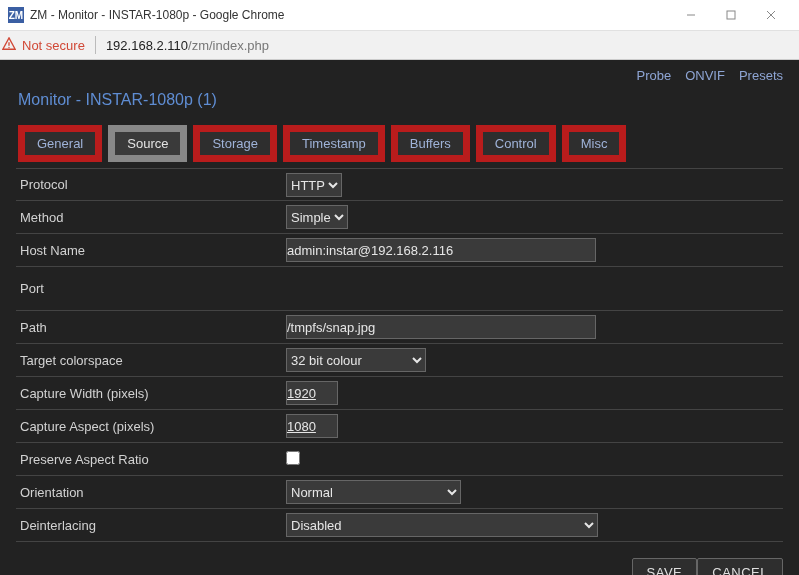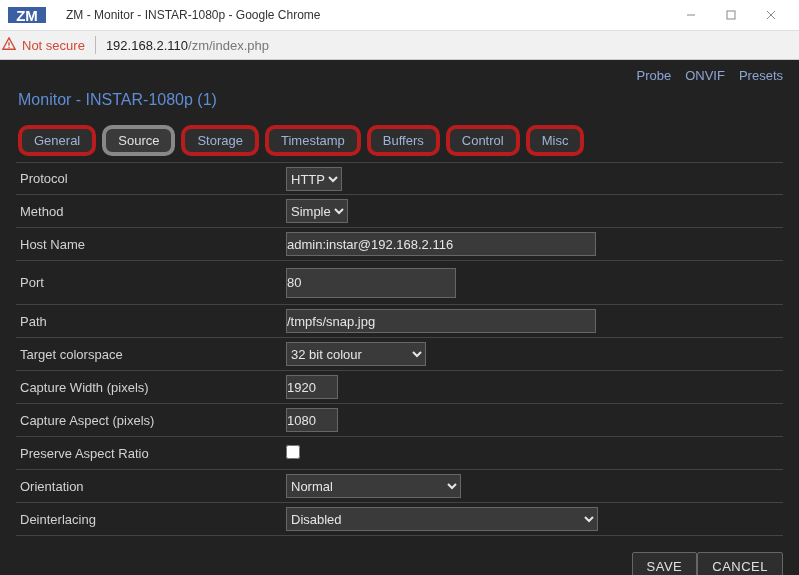--- a/index.html
+++ b/index.html
@@ -15,28 +15,28 @@
   .titlebar {
     height: 30px;
     background: #ffffff;
     display: flex;
     align-items: center;
     padding: 0 8px;
     color: #333;
     font-size: 12px;
   }
   .titlebar .app-icon {
-    width: 38px; height: 16px;
+    width: 16px; height: 16px;
     background: #3b5fa3;
-    margin-right: 20px;
+    margin-right: 6px;
     display: inline-flex;
     align-items: center;
     justify-content: center;
     color: #fff;
-    font-size: 15px;
+    font-size: 10px;
     font-weight: bold;
   }
   .titlebar .spacer { flex: 1; }
   .titlebar .win-btn {
     width: 40px; height: 30px;
     display: inline-flex;
     align-items: center; justify-content: center;
     color: #999;
     cursor: pointer;
   }
@@ -81,27 +81,27 @@
     color: #5f8dd3;
     font-size: 16px;
     padding: 4px 0 16px 18px;
   }
   .tabs {
     display: flex;
     gap: 6px;
     padding: 0 18px 6px 18px;
   }
   .tab {
-    border: 4px solid #b91c1c;
+    border: 7px solid #b91c1c;
     background: #2e2e2e;
     color: #9fb3d9;
     padding: 4px 12px;
     font-size: 13px;
     cursor: pointer;
-    border-radius: 10px;
+    border-radius: 0;
   }
   .tab.active {
     background: #3a3a3a;
     color: #e2e2e2;
     border-color: #888;
   }
   .form-block { padding: 0 16px; }
   .form-row {
     display: flex;
     align-items: center;
@@ -127,21 +127,21 @@
   }
   select { cursor: pointer; }
   input[type="checkbox"] {
     width: 14px; height: 14px;
     accent-color: #fff;
     cursor: pointer;
   }
   .w-host { width: 310px; }
   .w-port { width: 170px; }
   .w-path { width: 310px; }
-  .w-capture { width: 52px; }
+  .w-capture { width: 52px; text-decoration: underline; }
   .w-orient { width: 175px; }
   .w-deint { width: 312px; }
   .w-color { width: 140px; }
   .bottom-actions {
     display: flex;
     justify-content: flex-end;
     padding: 16px 16px 0 0;
   }
   .btn {
     background: #2e2e2e;
@@ -236,23 +236,20 @@
 
     <div class="form-row">
       <div class="form-label">Host Name</div>
       <div class="form-control">
         <input type="text" class="w-host" value="admin:instar@192.168.2.116" style="">
       </div>
     </div>
 
     <div class="form-row" style="height:44px">
       <div class="form-label">Port</div>
-      <div class="form-control">
-        <input type="text" class="w-port" style="height: 30px;" value="80">
-      </div>
     </div>
 
     <div class="form-row">
       <div class="form-label">Path</div>
       <div class="form-control">
         <input type="text" class="w-path" value="/tmpfs/snap.jpg" style="">
       </div>
     </div>
 
     <div class="form-row">

